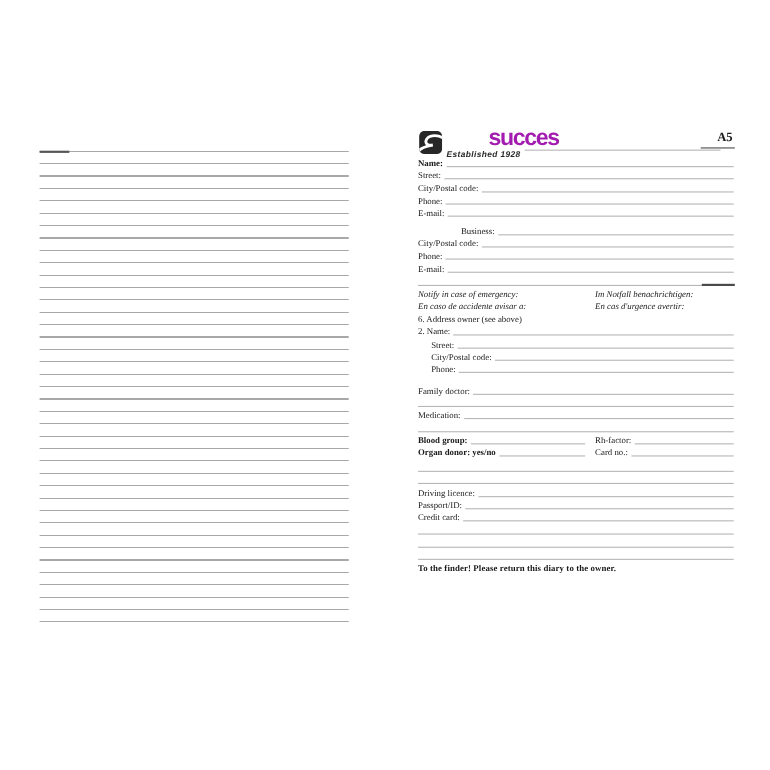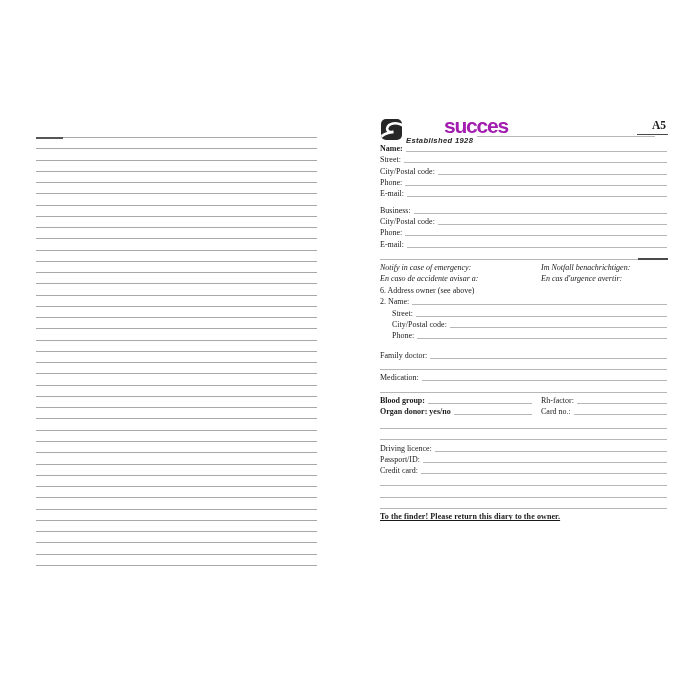--- a/index.html
+++ b/index.html
@@ -37,22 +37,22 @@
   .hl{width:161px;}
   .fl{flex:1 1 auto;height:1px;background:var(--rule-light,#b6b6b6);margin-bottom:1px;}
   .ind{padding-left:12px;}
   .two{justify-content:space-between;}
   .col-l{width:152px;display:flex;align-items:flex-end;font-weight:bold;}
   .col-r{flex:1;margin-left:9px;display:flex;align-items:flex-end;}
   .divider{position:relative;height:0;border-bottom:1px solid var(--rule-light,#b6b6b6);
            margin-top:10.6px;}
   .divider .accent{position:absolute;right:-1px;top:-1px;width:30px;height:2px;
                    background:var(--accent-dark,#4a4a4a);}
-  .mt5{margin-top:5px;} .mt05{margin-top:0.5px;} .mt8{margin-top:8px;} .mt25{margin-top:2.5px;}
-  .finder .lbl{font-size:8px;letter-spacing:0.1px;text-decoration:underline;}
+  .mt5{margin-top:5px;margin-left:39px;} .mt05{margin-top:0.5px;} .mt8{margin-top:8px;} .mt25{margin-top:2.5px;}
+  .finder .lbl{font-size:8px;letter-spacing:0.1px;}
 </style>
 </head>
 <body>
 
 <div class="canvas">
 
   <div class="left-page">
     <div class="ruling"></div>
     <div class="date-seg"></div>
   </div>

